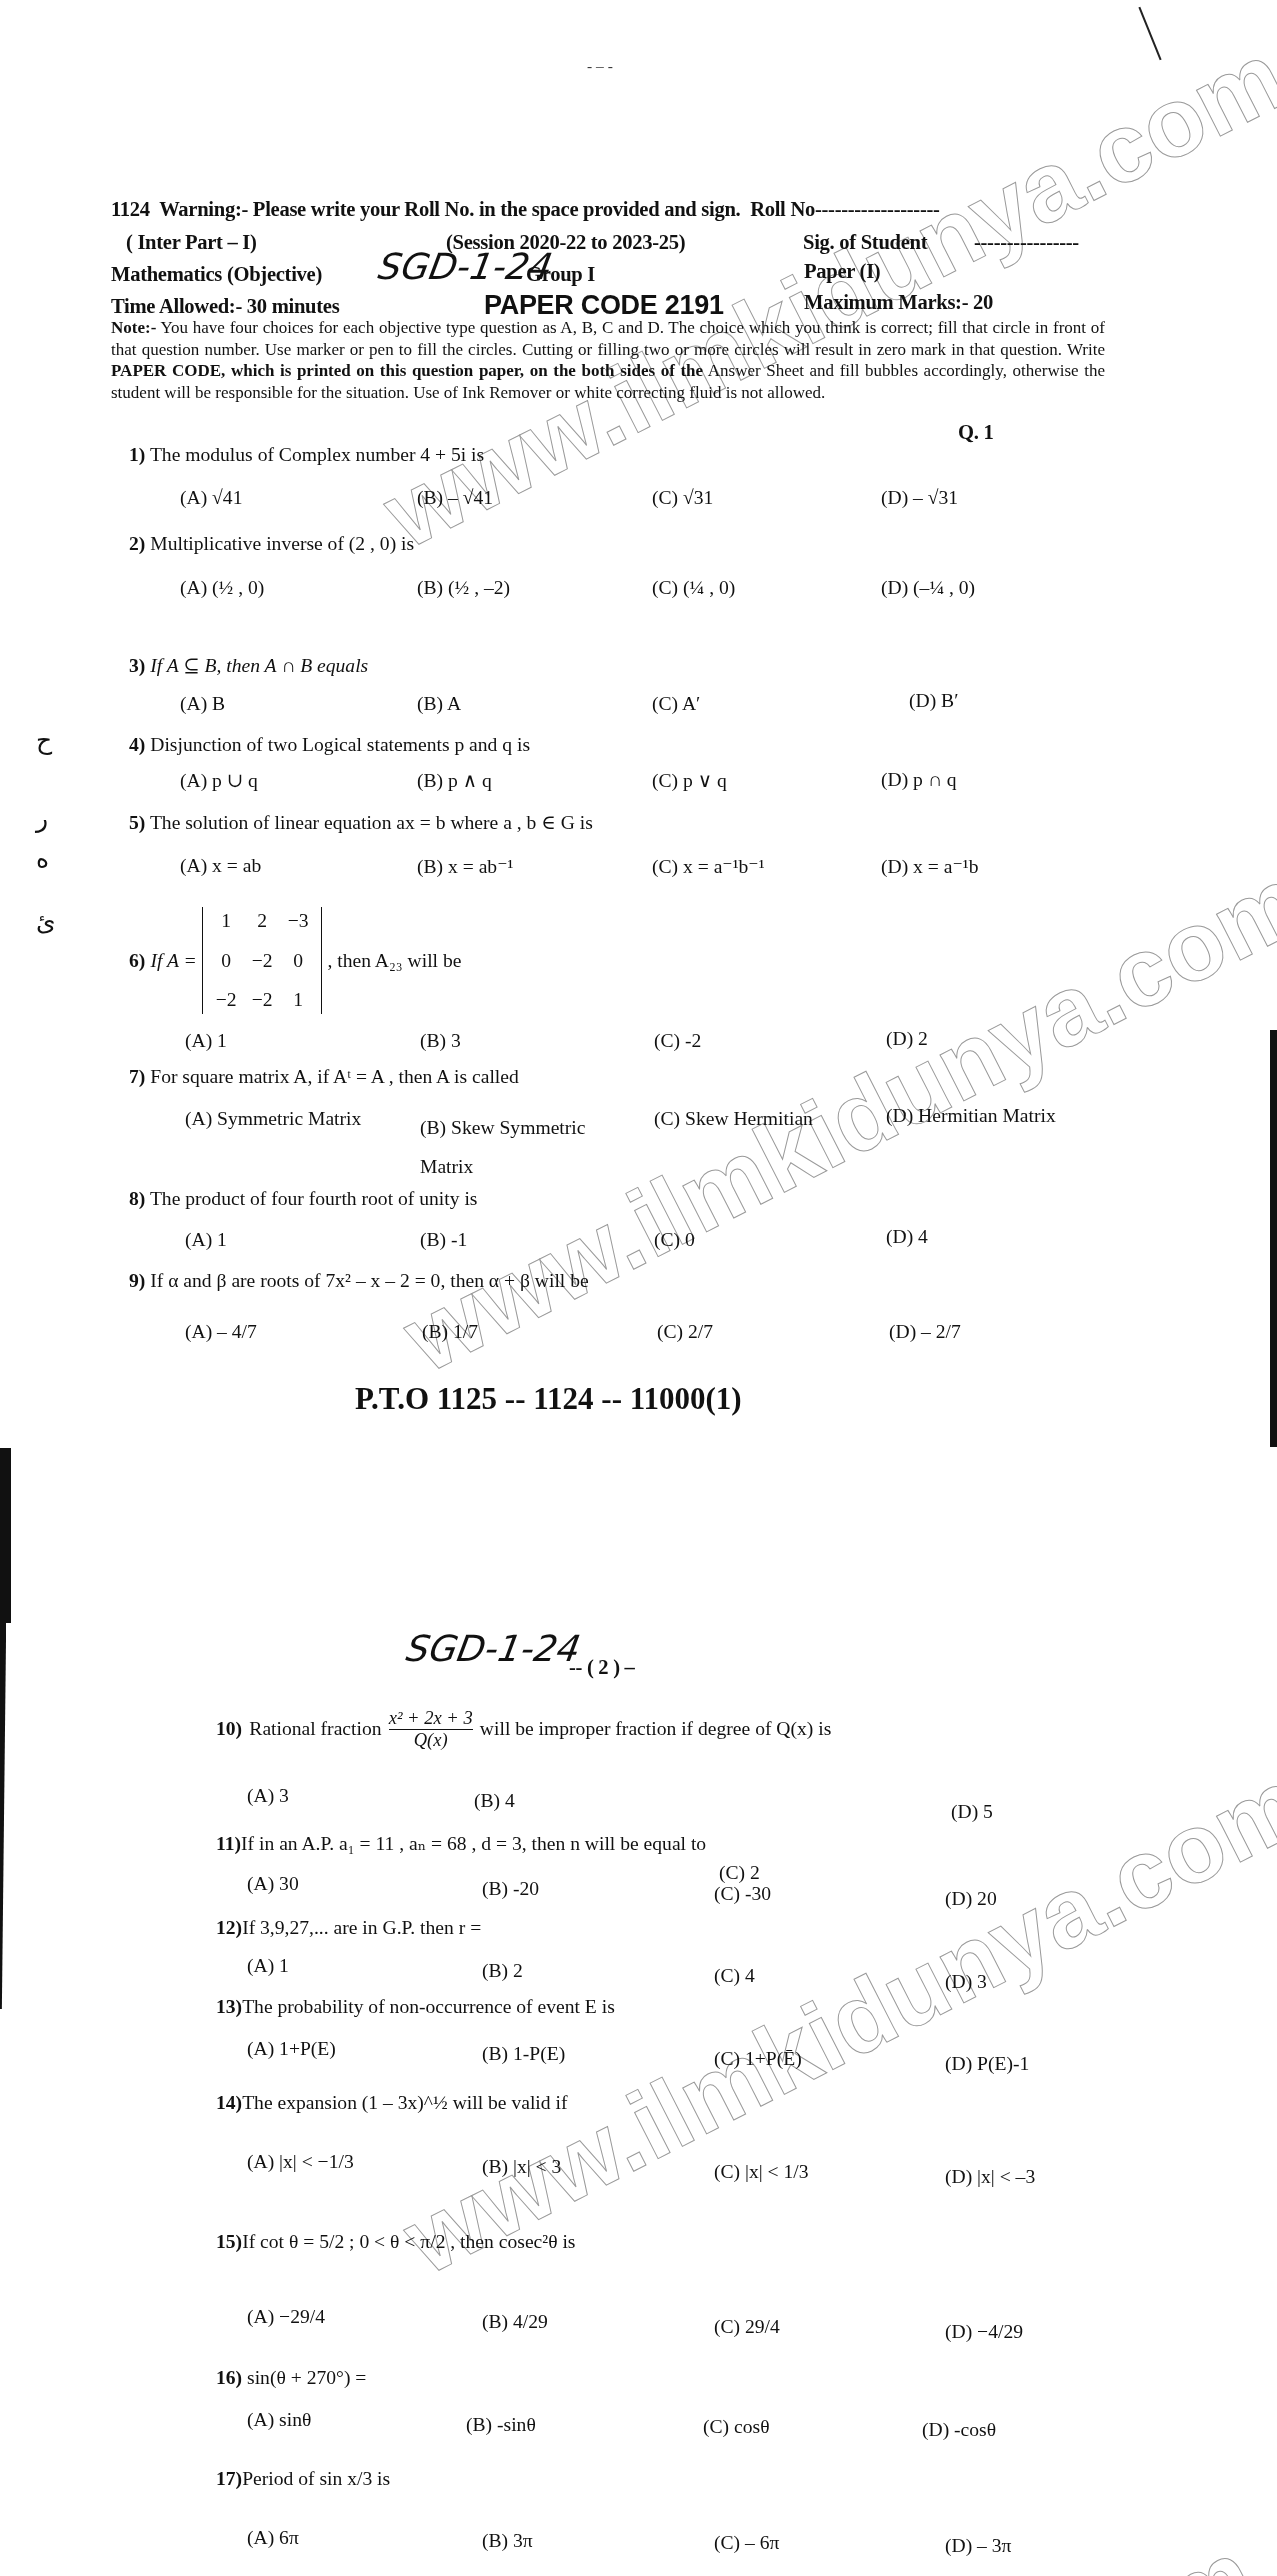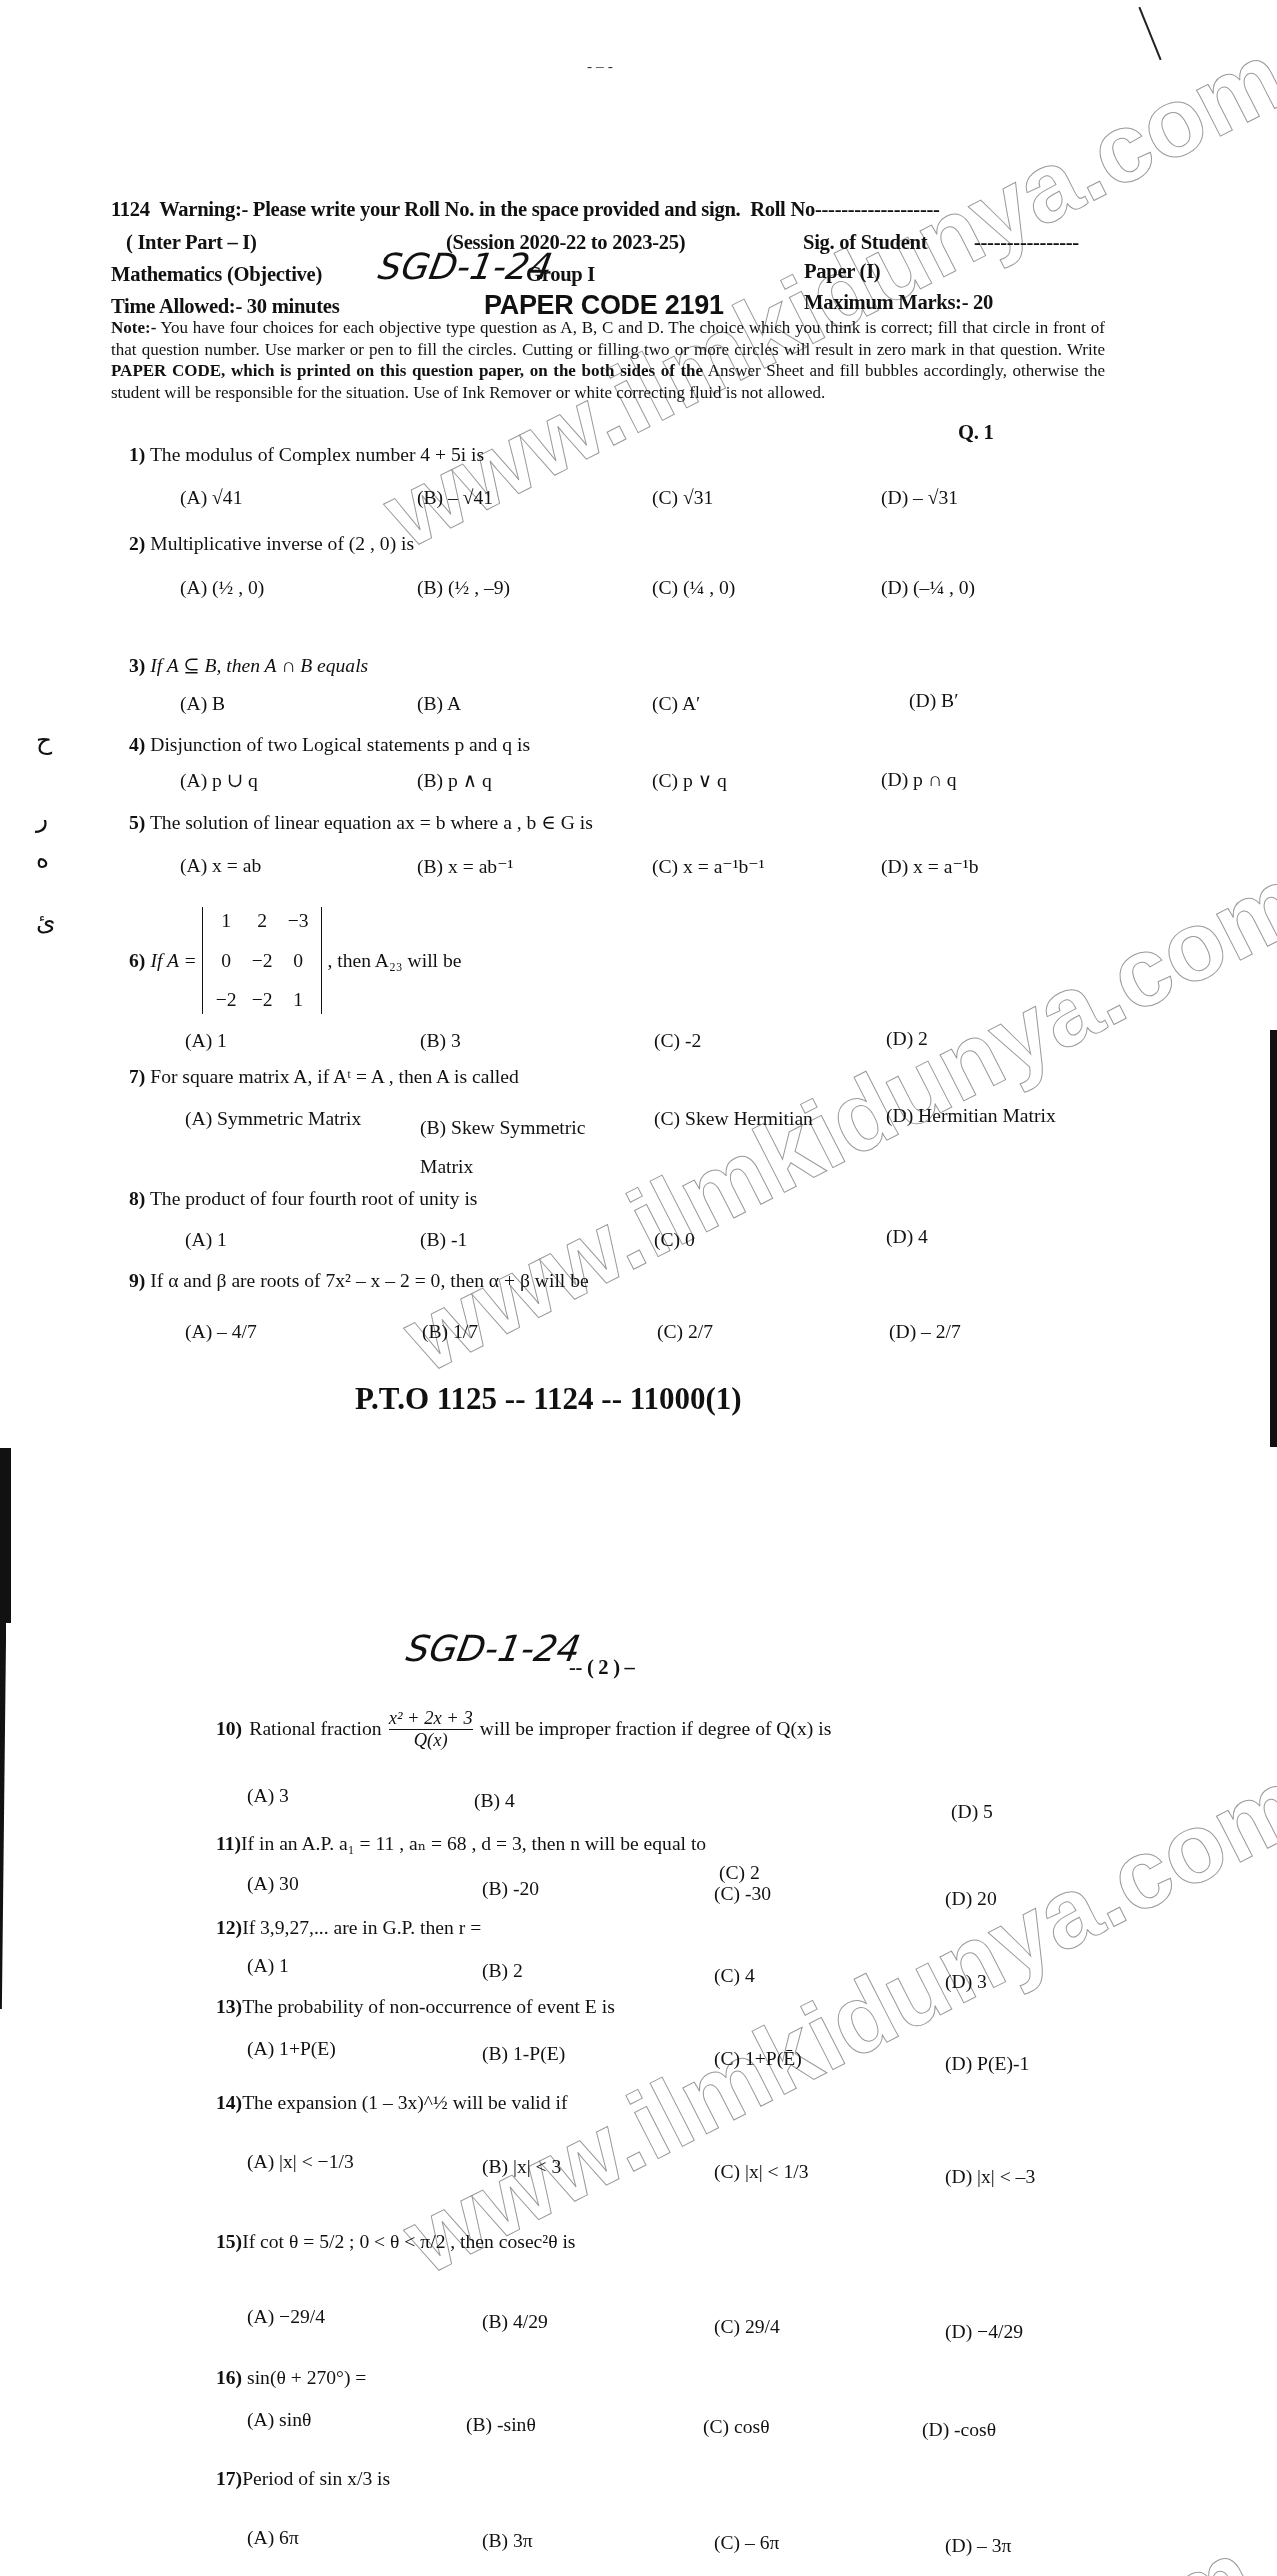--- a/index.html
+++ b/index.html
@@ -74,21 +74,21 @@
 <div class="abs hdr" style="left:958px;top:421px;">Q. 1</div>
 
 <div class="abs q" style="left:129px;top:444px;"><span class="num">1)</span> <span>The modulus of Complex number 4 + 5i is</span></div>
 <div class="abs opt" style="left:180px;top:487px;">(A) √41</div>
 <div class="abs opt" style="left:417px;top:487px;">(B) – √41</div>
 <div class="abs opt" style="left:652px;top:487px;">(C) √31</div>
 <div class="abs opt" style="left:881px;top:487px;">(D) – √31</div>
 
 <div class="abs q" style="left:129px;top:533px;"><span class="num">2)</span> <span>Multiplicative inverse of (2 , 0) is</span></div>
 <div class="abs opt" style="left:180px;top:577px;">(A) (½ , 0)</div>
-<div class="abs opt" style="left:417px;top:577px;">(B) (½ , –9)</div>
+<div class="abs opt" style="left:417px;top:577px;">(B) (½ , –2)</div>
 <div class="abs opt" style="left:652px;top:577px;">(C) (¼ , 0)</div>
 <div class="abs opt" style="left:881px;top:577px;">(D) (–¼ , 0)</div>
 
 <div class="abs q" style="left:129px;top:654px;"><span class="num">3)</span> <span class="math">If A ⊆ B, then A ∩ B equals</span></div>
 <div class="abs opt" style="left:180px;top:693px;">(A) B</div>
 <div class="abs opt" style="left:417px;top:693px;">(B) A</div>
 <div class="abs opt" style="left:652px;top:693px;">(C) A′</div>
 <div class="abs opt" style="left:881px;top:690px;margin-left:28px;">(D) B′</div>
 
 <div class="abs q" style="left:129px;top:734px;text-align:center;"><span class="num">4)</span> <span>Disjunction of two Logical statements p and q is</span></div>

